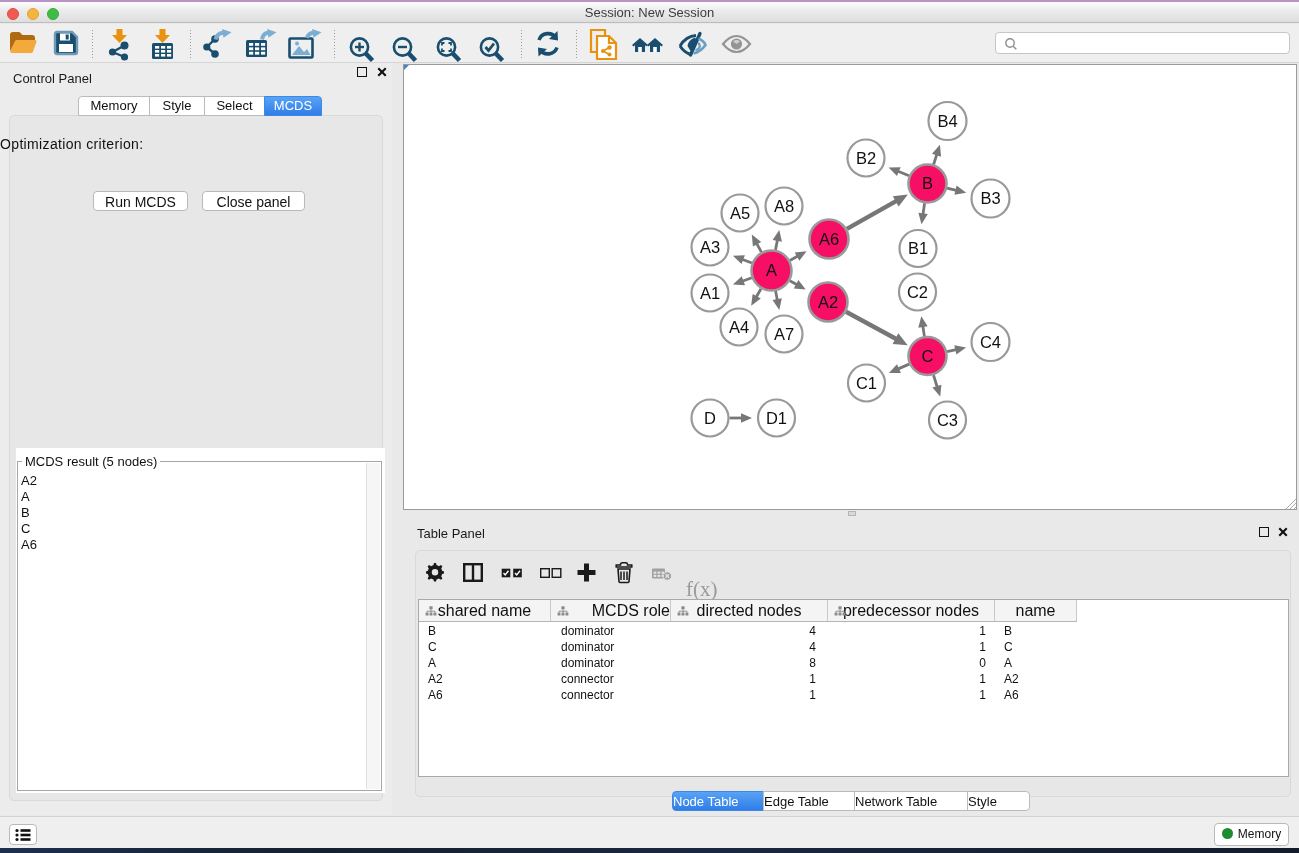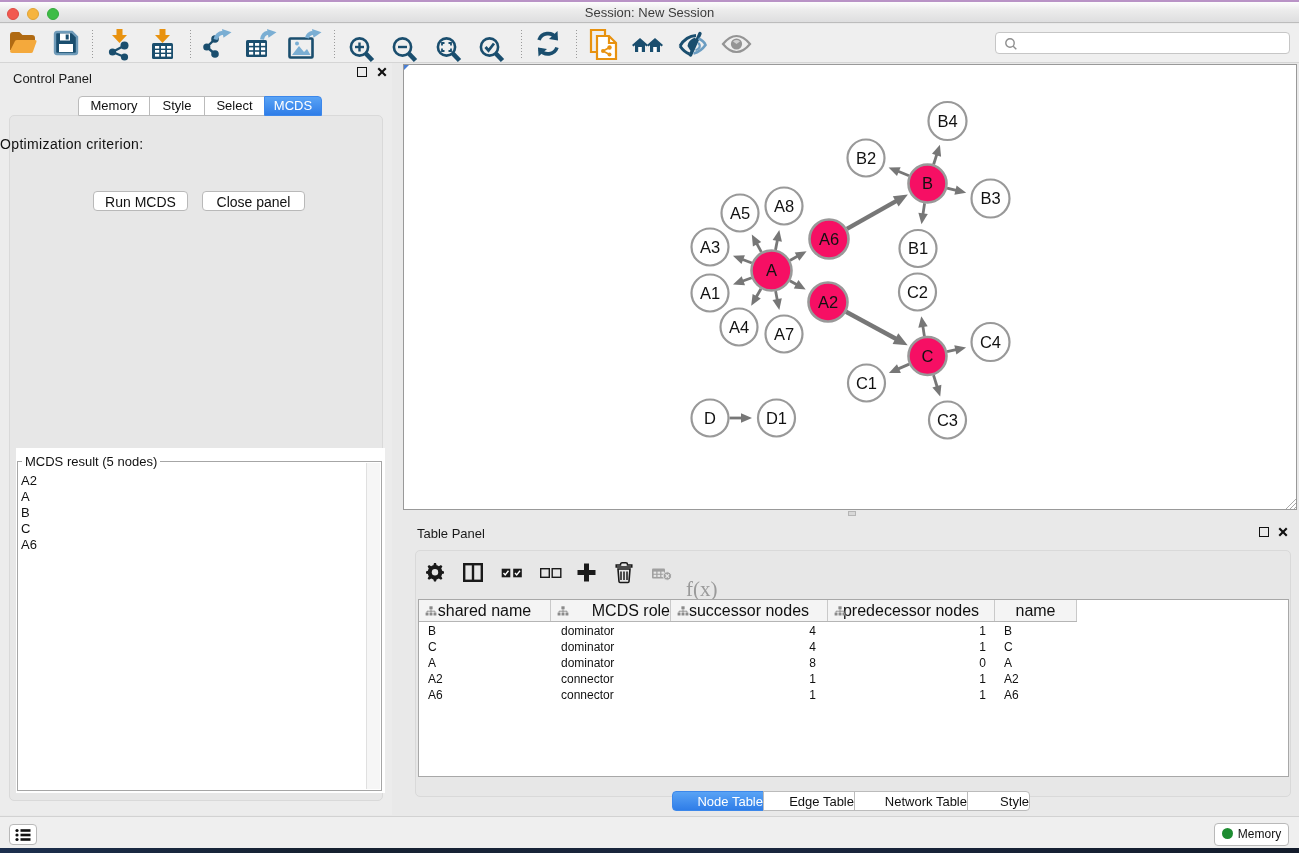--- a/index.html
+++ b/index.html
@@ -46,21 +46,21 @@
 
 #tp { left:403px; top:521px; width:896px; height:294px; background:#e9e9e9; }
 #tp .hdr { left:14px; top:5px; font-size:13px; color:#1a1a1a; }
 #tp-pane { left:12px; top:29px; width:876px; height:247px; background:#e7e7e7; border:1px solid #d9d9d9; border-radius:5px; }
 #tbl { left:15px; top:78px; width:871px; height:178px; background:#fff; border:1px solid #a8a8a8; }
 .th { position:absolute; top:0; height:21px; border-right:1px solid #c9c9c9; background:#f4f4f4;
   font-size:16px; color:#111; text-align:center; line-height:21px; }
 .trow { position:absolute; left:0; width:100%; height:16px; font-size:12px; color:#111; }
 .tc { position:absolute; top:0; line-height:16px; }
 .btab { position:absolute; top:0; height:20px; background:#fff; border:1px solid #bbb;
-  font-size:13px; color:#111; text-align:right; line-height:19px; }
+  font-size:13px; color:#111; text-align:left; line-height:19px; }
 
 #status { left:0; top:816px; width:1299px; height:32px; background:#efefef; border-top:1px solid #d2d2d2; }
 #bottom { left:0; top:848px; width:1299px; height:5px; background:linear-gradient(90deg,#1c2f4e 0%,#15202f 25%,#1a2740 55%,#131c2b 100%); }
 .fl { position:absolute; top:4px; width:10px; height:10px; border:1.5px solid #111; }
 svg { position:absolute; overflow:visible; }
 </style>
 </head>
 <body>
 <div id="topline" class="abs"></div>
 <div id="titlebar" class="abs">
@@ -390,21 +390,21 @@
         <path d="M6 3.3 L6 6.6 M2 6.6 L2 5.2 L10 5.2 L10 6.6" fill="none" stroke="#8a8a8a" stroke-width="0.9"></path>
       </svg>
 <div class="th" style="left:132px;width:120px;text-align:right;">MCDS role</div>
       <svg width="12" height="10" style="left:138px;top:6px" viewBox="0 0 12 10">
         <rect x="4.4" y="0.3" width="3.2" height="3" fill="#8a8a8a"></rect>
         <rect x="0.6" y="6.6" width="2.9" height="2.9" fill="#8a8a8a"></rect>
         <rect x="4.55" y="6.6" width="2.9" height="2.9" fill="#8a8a8a"></rect>
         <rect x="8.5" y="6.6" width="2.9" height="2.9" fill="#8a8a8a"></rect>
         <path d="M6 3.3 L6 6.6 M2 6.6 L2 5.2 L10 5.2 L10 6.6" fill="none" stroke="#8a8a8a" stroke-width="0.9"></path>
       </svg>
-<div class="th" style="left:252px;width:157px;">successor nodes</div>
+<div class="th" style="left:252px;width:157px;">directed nodes</div>
       <svg width="12" height="10" style="left:258px;top:6px" viewBox="0 0 12 10">
         <rect x="4.4" y="0.3" width="3.2" height="3" fill="#8a8a8a"></rect>
         <rect x="0.6" y="6.6" width="2.9" height="2.9" fill="#8a8a8a"></rect>
         <rect x="4.55" y="6.6" width="2.9" height="2.9" fill="#8a8a8a"></rect>
         <rect x="8.5" y="6.6" width="2.9" height="2.9" fill="#8a8a8a"></rect>
         <path d="M6 3.3 L6 6.6 M2 6.6 L2 5.2 L10 5.2 L10 6.6" fill="none" stroke="#8a8a8a" stroke-width="0.9"></path>
       </svg>
 <div class="th" style="left:409px;width:167px;">predecessor nodes</div>
       <svg width="12" height="10" style="left:415px;top:6px" viewBox="0 0 12 10">
         <rect x="4.4" y="0.3" width="3.2" height="3" fill="#8a8a8a"></rect>

